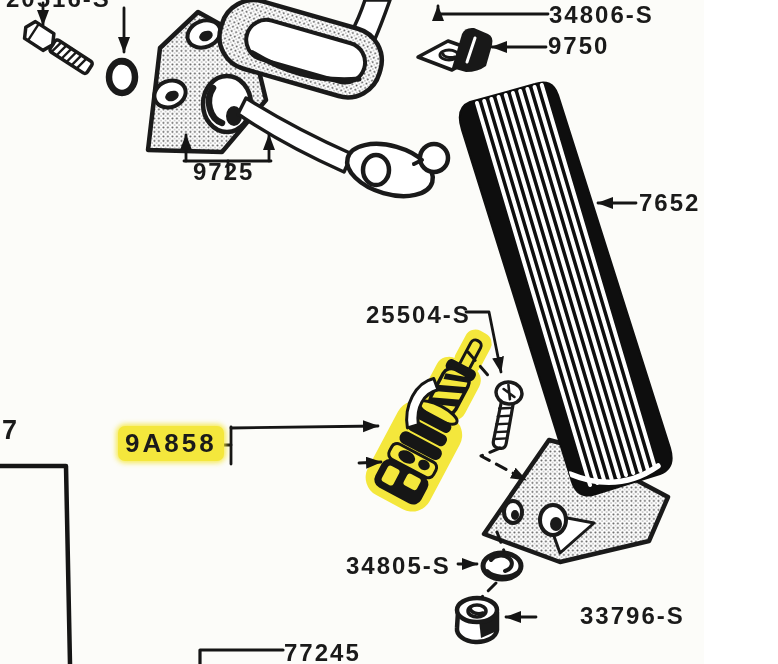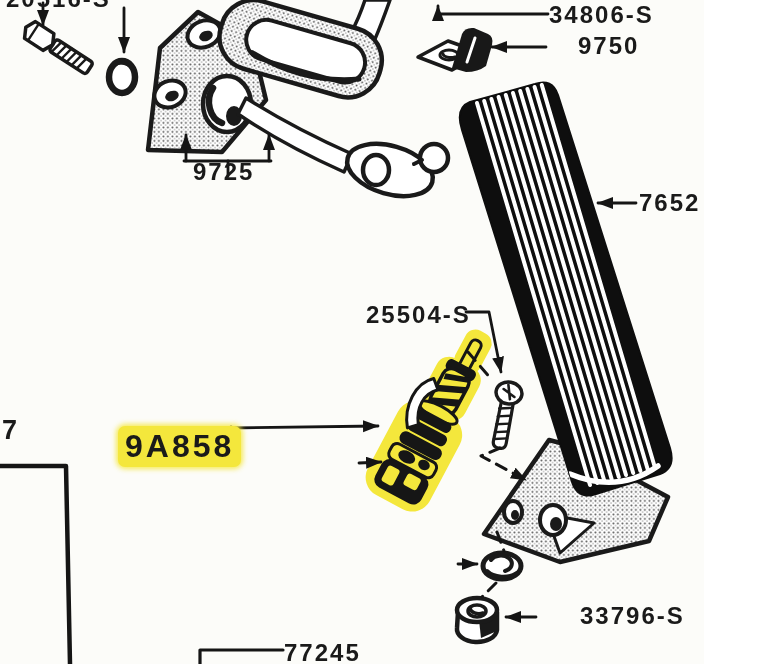--- a/index.html
+++ b/index.html
@@ -18,28 +18,28 @@
     font-size:24px;
     letter-spacing:2px;
     color:#1a1a1a;
     white-space:nowrap;
     -webkit-font-smoothing:none;
   }
   .label.hl{
     background:#f4e73c;
     border-radius:7px;
     padding:2px 7px;
-    font-size:32px;
+    font-size:26px;
     letter-spacing:3px;
     box-shadow:0 0 5px 2px rgba(244,231,60,.85);
   }
   
   #lb-20516 {left:6px;   top:-15px;}
   #lb-34806 {left:549px; top:1px;}
-  #lb-9750  {left:578px; top:32px;}
+  #lb-9750  {left:548px; top:32px;}
   #lb-9725  {left:193px; top:158px;}
   #lb-9735  {left:639px; top:189px;}
   #lb-38229 {left:366px; top:301px;}
   #lb-9a858 {left:118px; top:426px;}
   #lb-351075{left:238px; top:451px;}
   #lb-34805 {left:346px; top:552px;}
   #lb-33796 {left:537px; top:602px;margin-left:43px;}
   #lb-77245 {left:284px; top:639px;}
   #lb-7     {left:2px;   top:415px; font-size:27px;}
 </style>
@@ -239,17 +239,18 @@
     </g>
   </svg>
 
   <div class="label" id="lb-20516">20516-S</div>
   <div class="label" id="lb-34806">34806-S</div>
   <div class="label" id="lb-9750">9750</div>
   <div class="label" id="lb-9725">9725</div>
   <div class="label" id="lb-9735">7652</div>
   <div class="label" id="lb-38229">25504-S</div>
   <div class="label hl" id="lb-9a858">9A858</div>
+  <div class="label" id="lb-34805">34805-S</div>
   <div class="label" id="lb-33796">33796-S</div>
   <div class="label" id="lb-77245">77245</div>
   <div class="label" id="lb-7">7</div>
 
 </div>
 
 </body></html>

